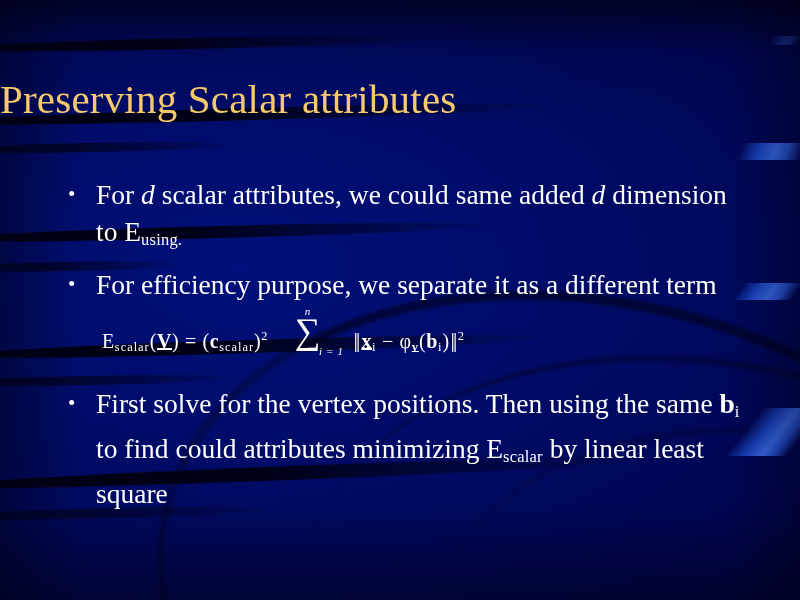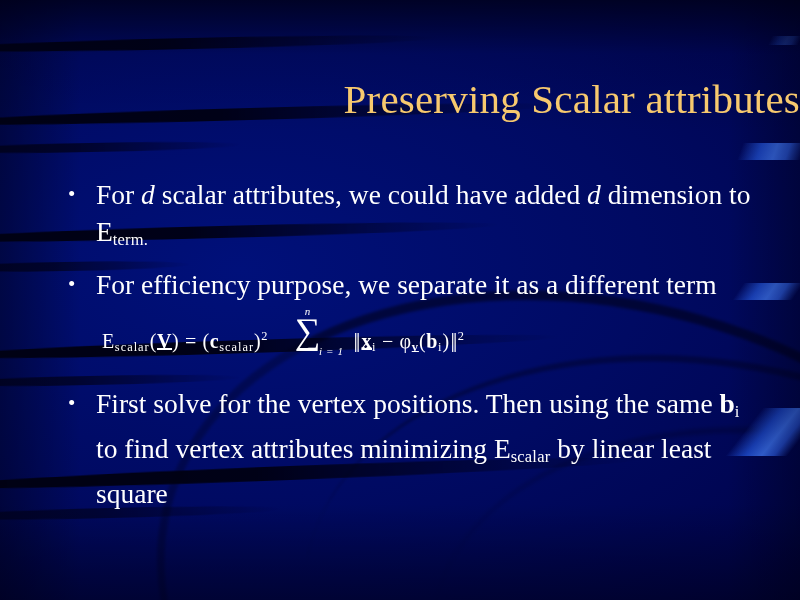--- a/index.html
+++ b/index.html
@@ -92,21 +92,21 @@
   .st3 { right: -6px; top: 408px; width: 62px; height: 48px; transform: skewX(-38deg);
          background: linear-gradient(to right, rgba(0,0,80,0) 0%, #1a44c4 32%, #3a70f2 58%, #2550d4 78%, rgba(0,0,80,0) 100%); }
   .st4 { right: 0px;  top: 36px;  width: 30px; height: 9px;  transform: skewX(-25deg); opacity:.55;}
 
   
   .title {
     position: absolute;
     top: 76px;
     left: 0;
     width: 800px;
-    text-align: right;
+    text-align: left;
     color: #f7c96e;
     font-size: 41px;
     line-height: 46px;
     letter-spacing: 0.2px;
     white-space: nowrap;
   }
 
   .body {
     position: absolute;
     top: 176px;
@@ -191,31 +191,31 @@
   <div class="streak st2"></div>
   <div class="streak st3"></div>
   <div class="bg-vign"></div>
 
   <div class="title">Preserving Scalar attributes</div>
 
   <div class="body">
 
     <div class="bullet-row">
       <span class="bullet-dot">•</span>
-      <span class="bullet-text"><span>For </span><i class="mvar">d</i><span> scalar attributes, we could have added </span><i class="mvar">d</i><span> dimension to E</span><sub class="sm">term.</sub></span>
+      <span class="bullet-text"><span>For </span><i class="mvar">d</i><span> scalar attributes, we could same added </span><i class="mvar">d</i><span> dimension to E</span><sub class="sm">using.</sub></span>
     </div>
 
     <div class="sp-1"></div>
 
     <div class="bullet-row">
       <span class="bullet-dot">•</span>
       <span class="bullet-text"><span>For efficiency purpose, we separate it as a different term</span><span class="eq-inline"><span>E</span><span class="sub">scalar</span><span>(</span><b class="ul">V</b><span>)</span>&nbsp;<span>=</span>&nbsp;<span>(</span><b>c</b><span class="sub">scalar</span><span>)</span><span class="sup">2</span><span class="sigma-block"><span class="lim-top">n</span><span class="sigma">∑</span><span class="lim-bot">i = 1</span></span>&nbsp;<span class="norm-bar">‖</span><b class="ul">x</b><span class="sub">i</span>&nbsp;<span>−</span>&nbsp;<span>φ</span><b class="sub ul">v</b><span>(</span><b>b</b><span class="sub">i</span><span>)</span><span class="norm-bar">‖</span><span class="sup">2</span></span></span>
     </div>
 
     <div class="sp-2"></div>
 
     <div class="bullet-row">
       <span class="bullet-dot">•</span>
-      <span class="bullet-text"><span>First solve for the vertex positions. Then using the same </span><b class="vec">b</b><sub class="sm">i</sub><span> to find vertex attributes minimizing E</span><sub class="sm">scalar</sub><span> by linear least square</span></span>
+      <span class="bullet-text"><span>First solve for the vertex positions. Then using the same </span><b class="vec">b</b><sub class="sm">i</sub><span> to find could attributes minimizing E</span><sub class="sm">scalar</sub><span> by linear least square</span></span>
     </div>
 
   </div>
 </div>
 
 </body></html>

